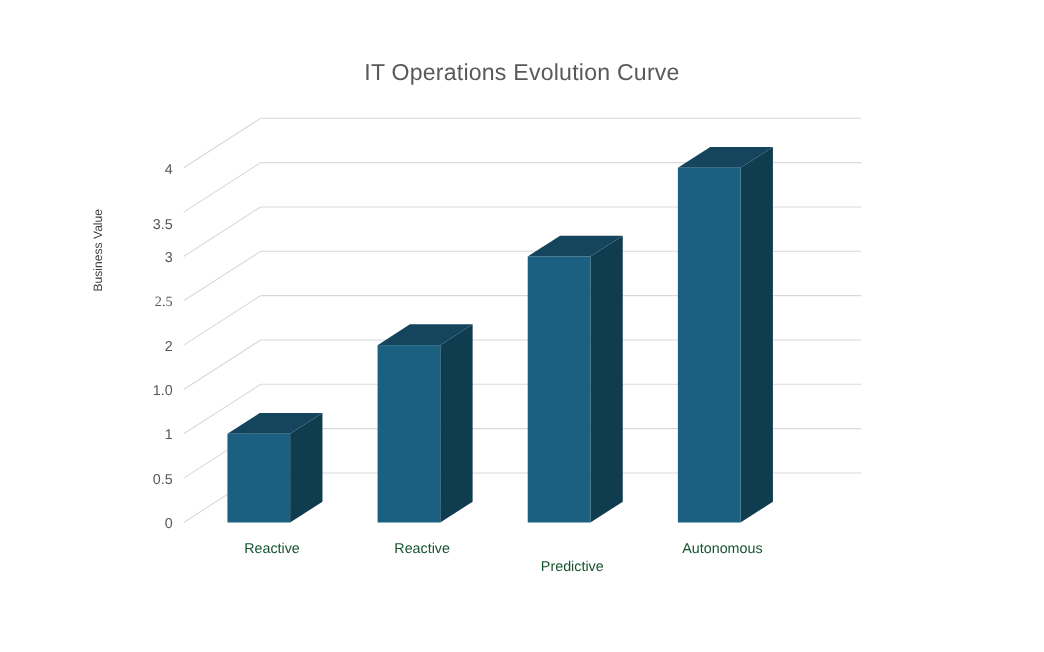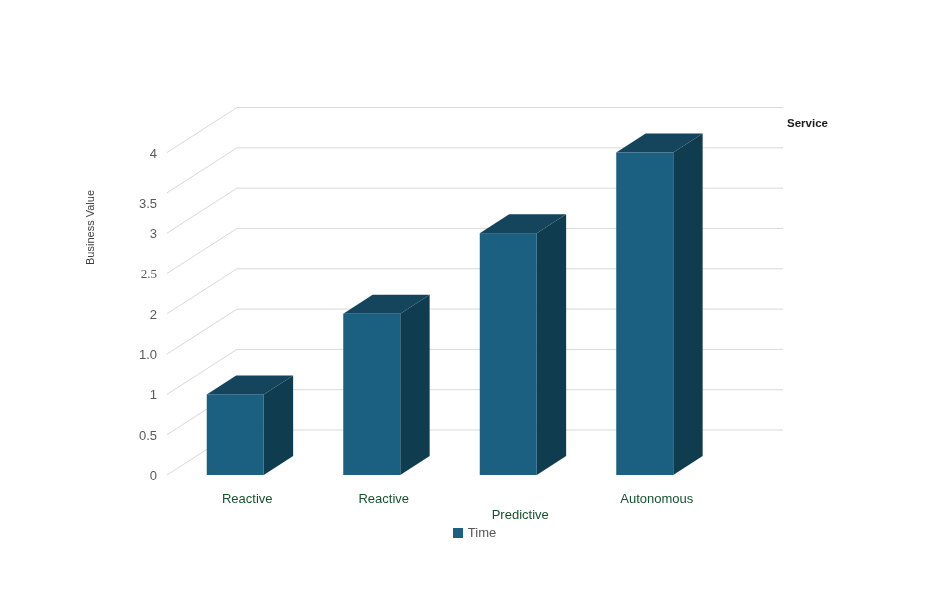--- a/index.html
+++ b/index.html
@@ -89,20 +89,21 @@
     display: inline-block;
     vertical-align: baseline;
   }
   svg { display: block; }
 </style>
 </head>
 <body>
 
 <div id="chart-root">
 
+  <div class="chart-title">IT Operations Evolution Curve</div>
 
   <div class="y-axis-title">Business Value</div>
 
   <svg id="plot" width="949" height="593">
       <path d="M 167 475 L 237 430 L 783 430" fill="none" stroke="#d9d9d9" stroke-width="1"></path>
       <path d="M 167 434.6875 L 237 389.6875 L 783 389.6875" fill="none" stroke="#d9d9d9" stroke-width="1"></path>
       <path d="M 167 394.375 L 237 349.375 L 783 349.375" fill="none" stroke="#d9d9d9" stroke-width="1"></path>
       <path d="M 167 354.0625 L 237 309.0625 L 783 309.0625" fill="none" stroke="#d9d9d9" stroke-width="1"></path>
       <path d="M 167 313.75 L 237 268.75 L 783 268.75" fill="none" stroke="#d9d9d9" stroke-width="1"></path>
       <path d="M 167 273.4375 L 237 228.4375 L 783 228.4375" fill="none" stroke="#d9d9d9" stroke-width="1"></path>
@@ -125,26 +126,22 @@
         <rect x="479.75" y="233.125" width="57" height="241.875" fill="#1b6080"></rect>
       </g>
       <g>
         <polygon points="673.25,152.5 702.65,133.6 702.65,456.1 673.25,475" fill="#103c50"></polygon>
         <polygon points="616.25,152.5 645.65,133.6 702.65,133.6 673.25,152.5" fill="#14455c"></polygon>
         <rect x="616.25" y="152.5" width="57" height="322.5" fill="#1b6080"></rect>
       </g>
     </svg>
 
   <div class="annotation">
-    <div>Service</div>
   </div>
 
-  <div class="legend">
-    <span class="legend-swatch"></span><span class="legend-label">Time</span>
-  </div>
 
 <div class="y-tick" style="left: 109px; top: 469px;">0</div>
     <div class="y-tick" style="left: 109px; top: 428.688px;">0.5</div>
     <div class="y-tick" style="left: 109px; top: 388.375px;">1</div>
     <div class="y-tick" style="left: 109px; top: 348.062px;">1.0</div>
     <div class="y-tick" style="left: 109px; top: 307.75px;">2</div>
     <div class="y-tick" style="left: 109px; top: 267.438px; font-family: Liberation Serif, serif;">2.5</div>
     <div class="y-tick" style="left: 109px; top: 227.125px;">3</div>
     <div class="y-tick" style="left: 109px; top: 186.812px; margin-top: 10px;">3.5</div>
     <div class="y-tick" style="left: 109px; top: 146.5px;">4</div>

